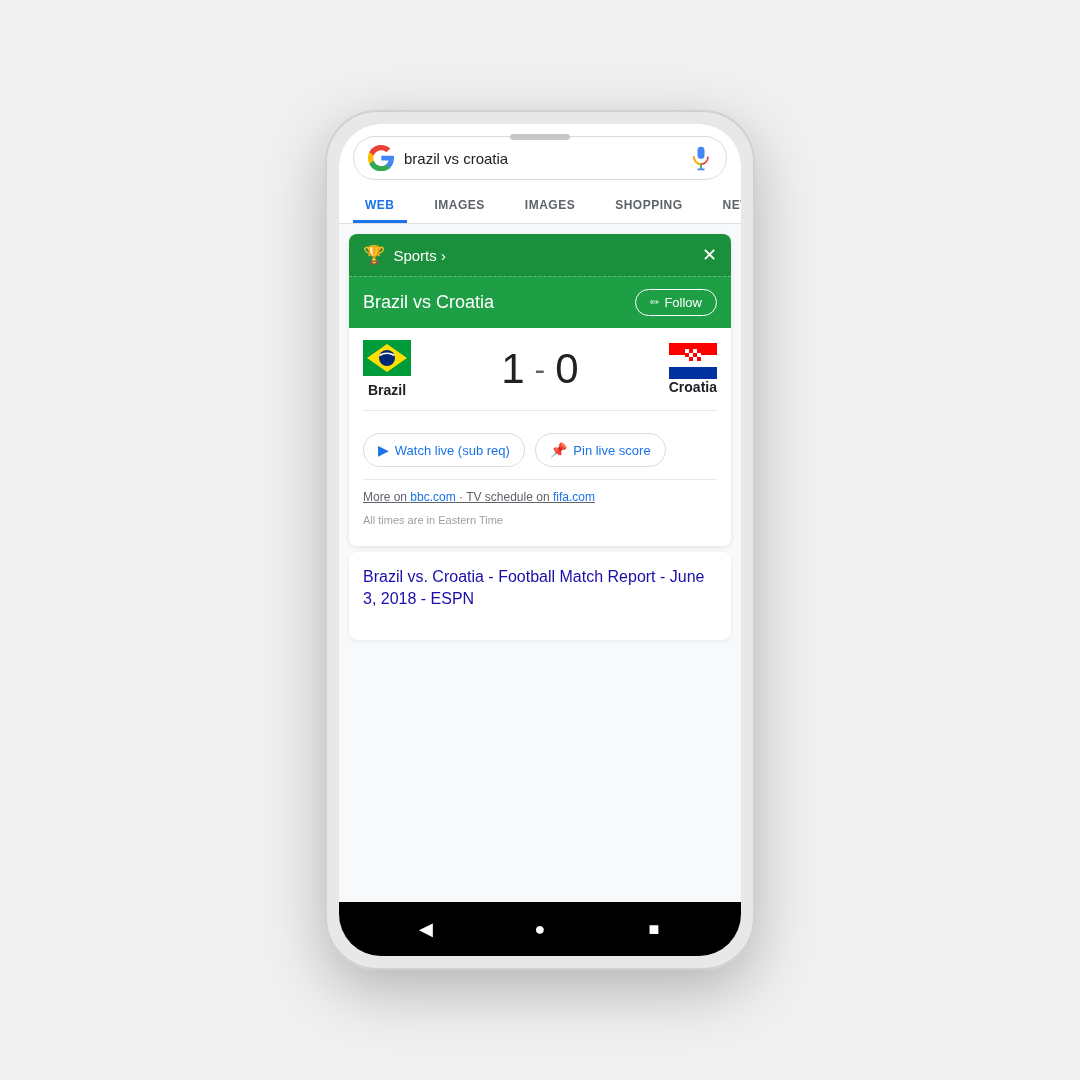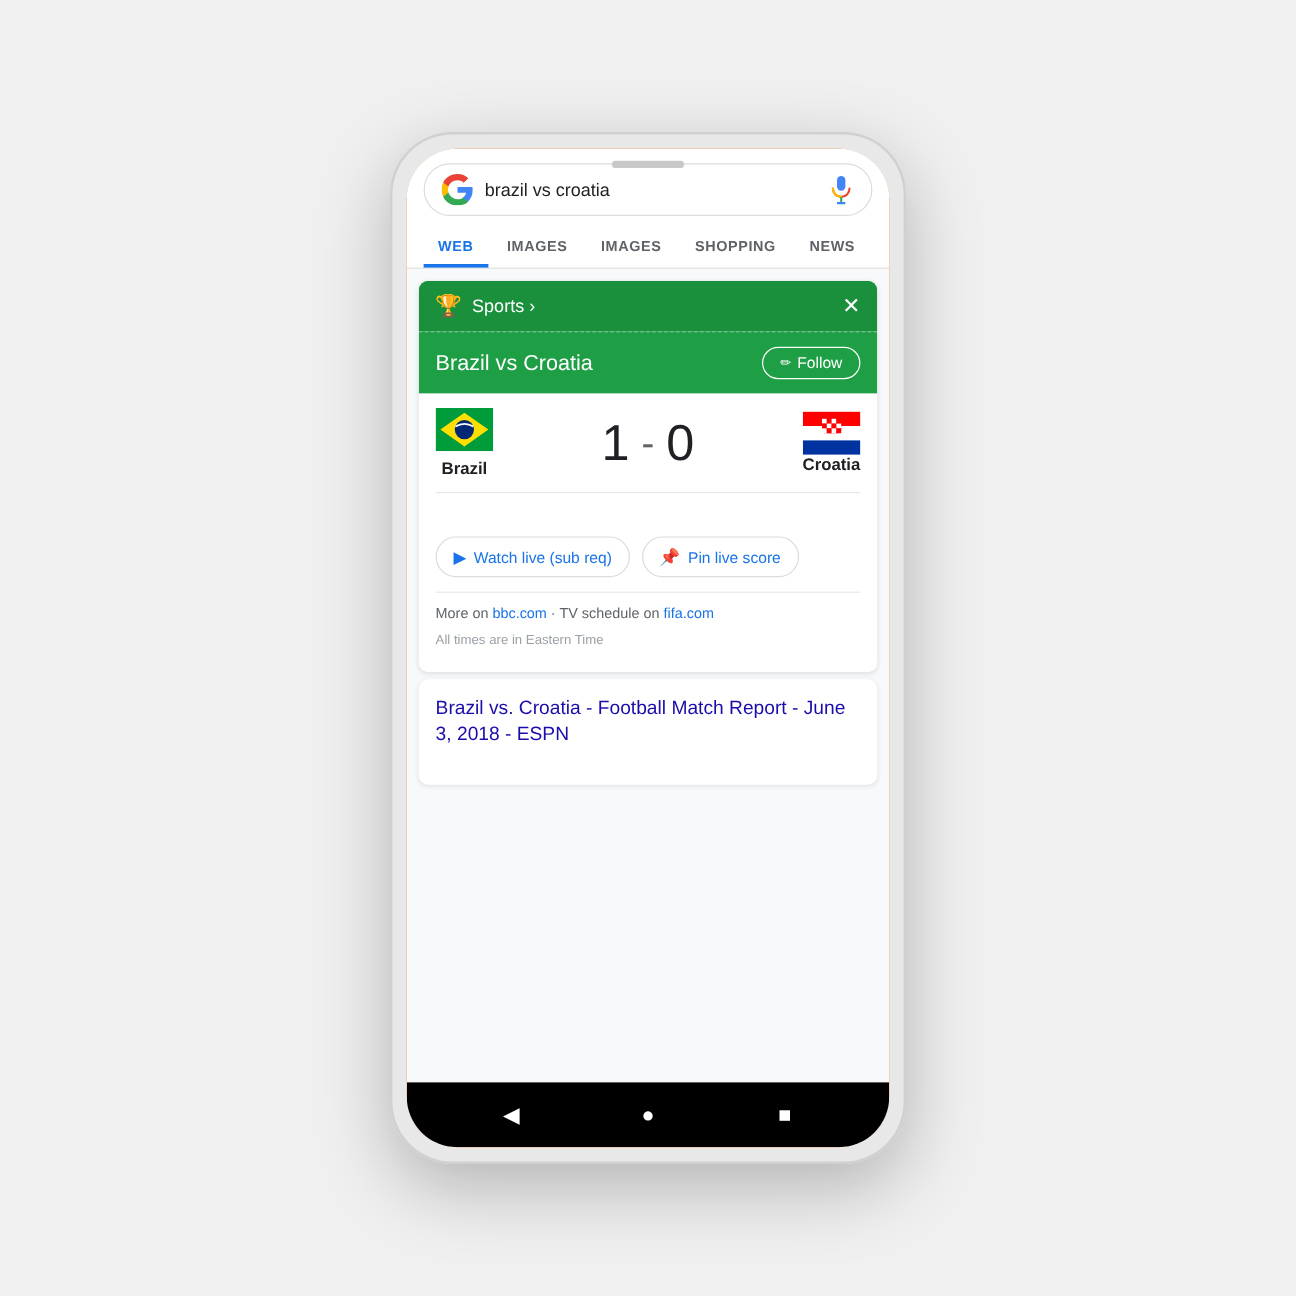--- a/index.html
+++ b/index.html
@@ -84,21 +84,21 @@
 
     .mic-icon {
       width: 22px;
       height: 26px;
       flex-shrink: 0;
     }
 
     
     .search-tabs {
       display: flex;
-      gap: 4px;
+      gap: 16px;
     }
 
     .search-tab {
       padding: 8px 12px;
       font-size: 12px;
       font-weight: 600;
       color: #5f6368;
       letter-spacing: 0.5px;
       cursor: pointer;
       border-bottom: 3px solid transparent;
@@ -212,21 +212,21 @@
       color: #0a8c3f;
       font-size: 14px;
       font-weight: 500;
       text-decoration: underline;
     }
 
     .score-row {
       display: flex;
       align-items: center;
       justify-content: space-between;
-      margin-bottom: 24px;
+      margin-bottom: 10px;
       padding-bottom: 12px;
       border-bottom: 1px solid #e8e8e8;
       text-align: center;
     }
 
     .team-left {
       display: flex;
       flex-direction: column;
       align-items: center;
       gap: 6px;
@@ -297,20 +297,21 @@
     }
 
     .btn-icon {
       font-size: 14px;
     }
 
     .more-links {
       padding: 10px 0 6px 0;
       font-size: 12px;
       color: #5f6368;
+      text-decoration: underline;
     }
 
     .more-links a {
       color: #1a73e8;
       text-decoration: none;
     }
 
     .timezone-note {
       font-size: 11px;
       color: #9aa0a6;

